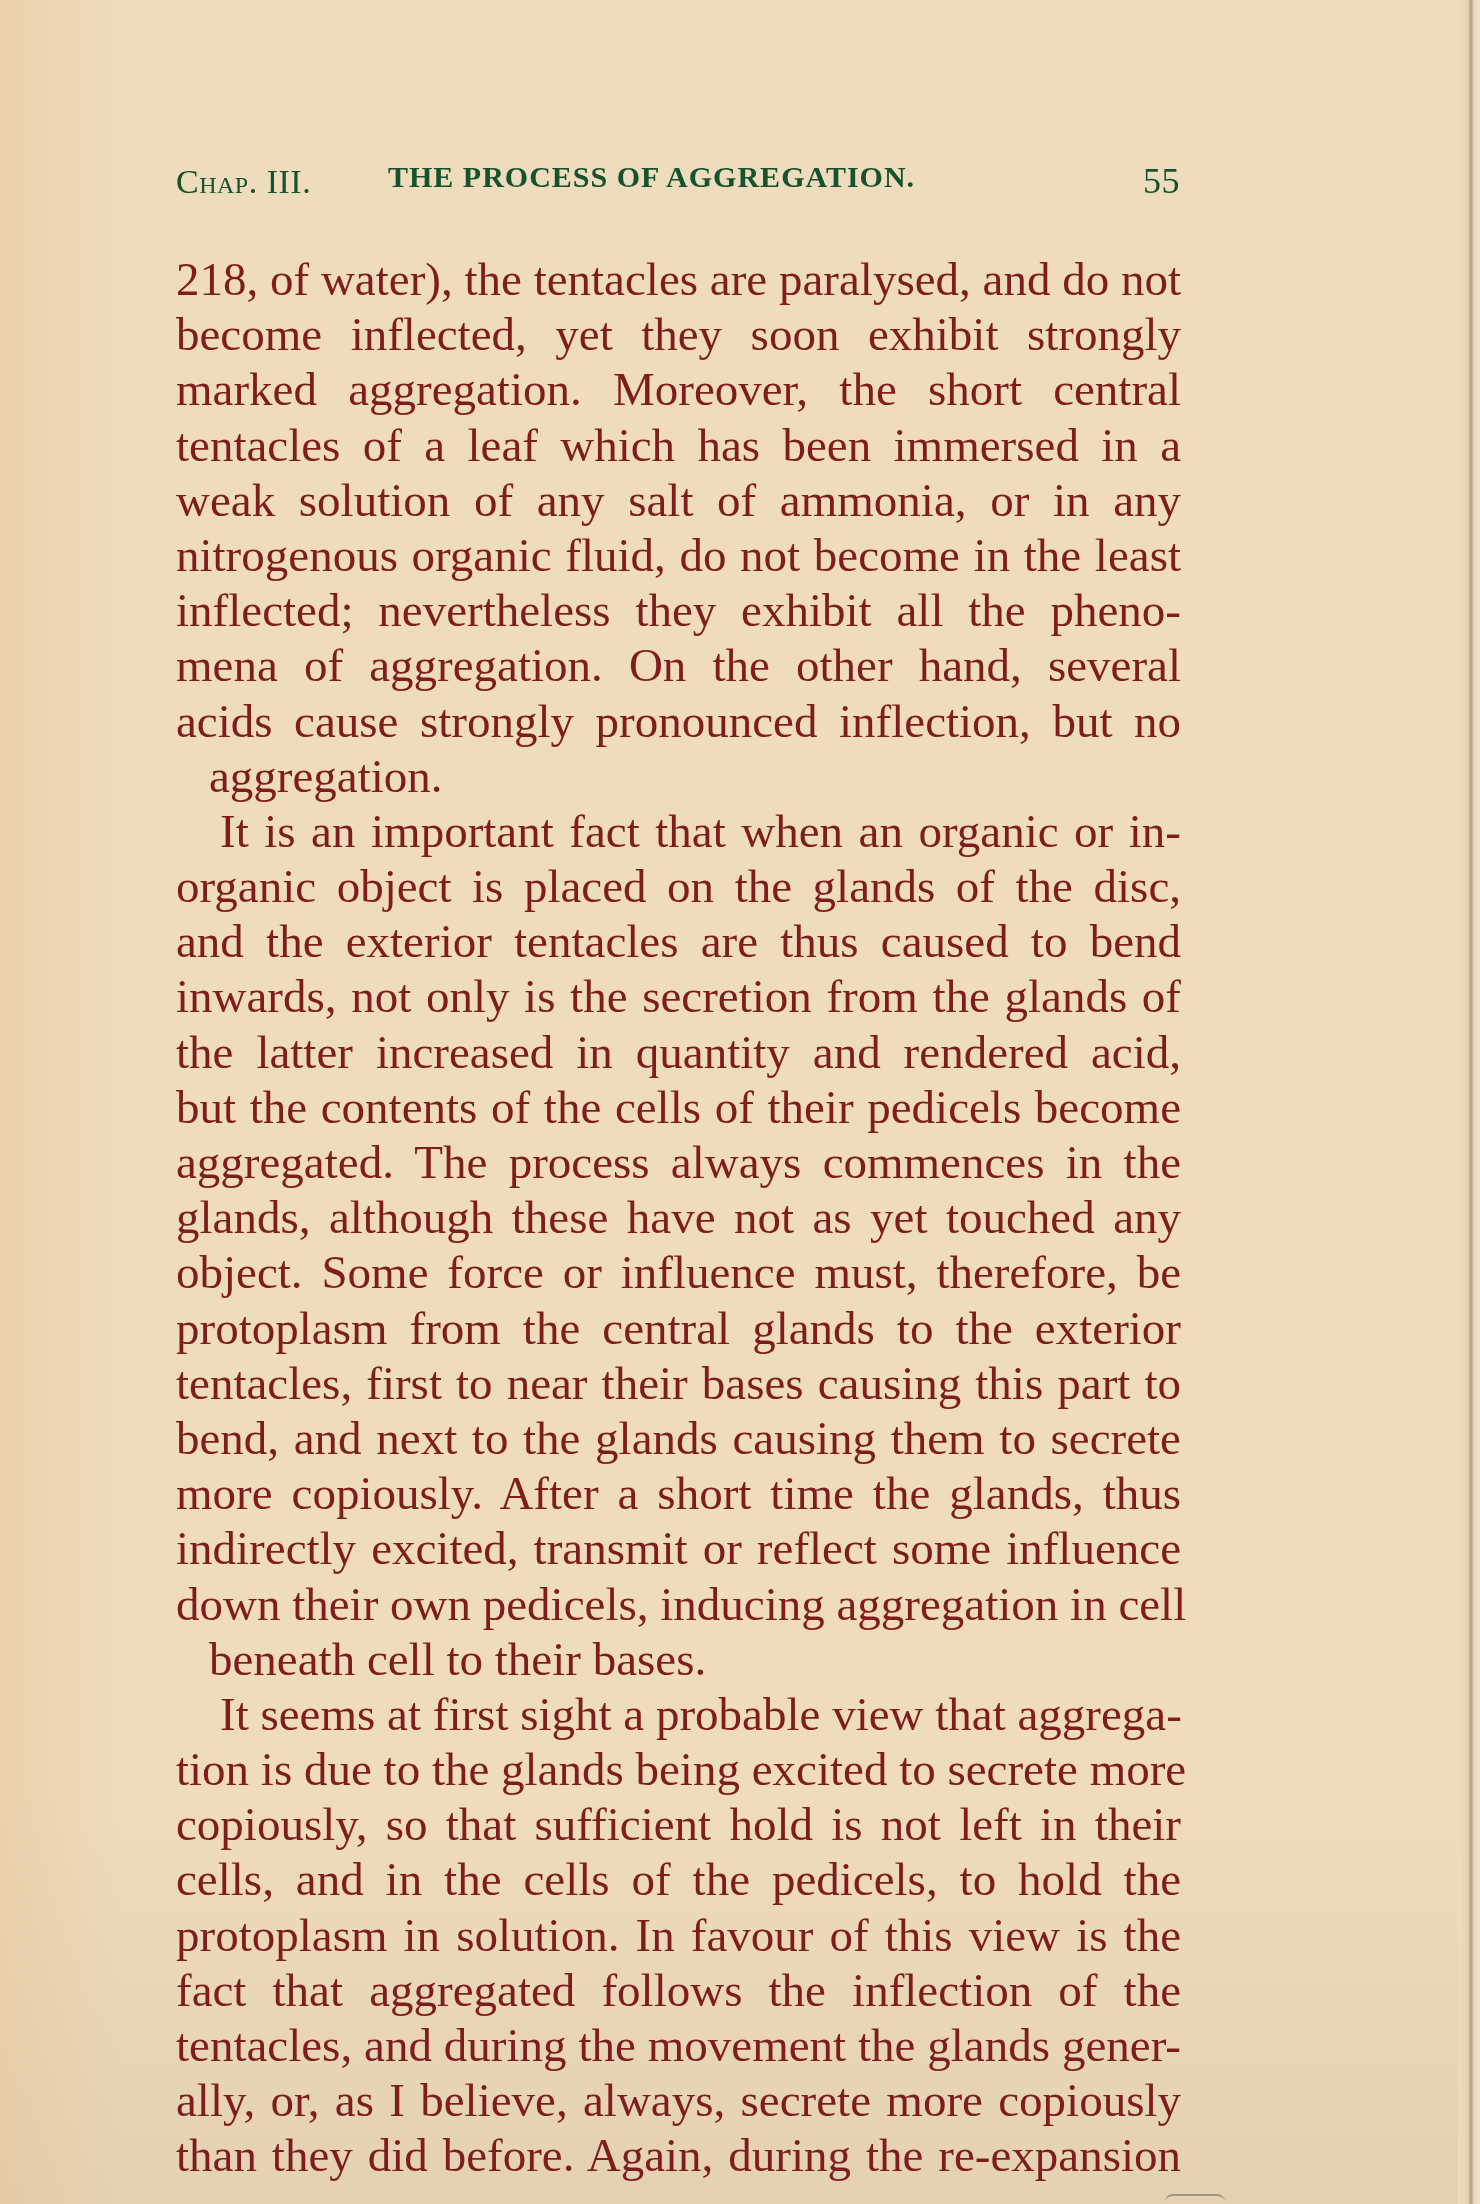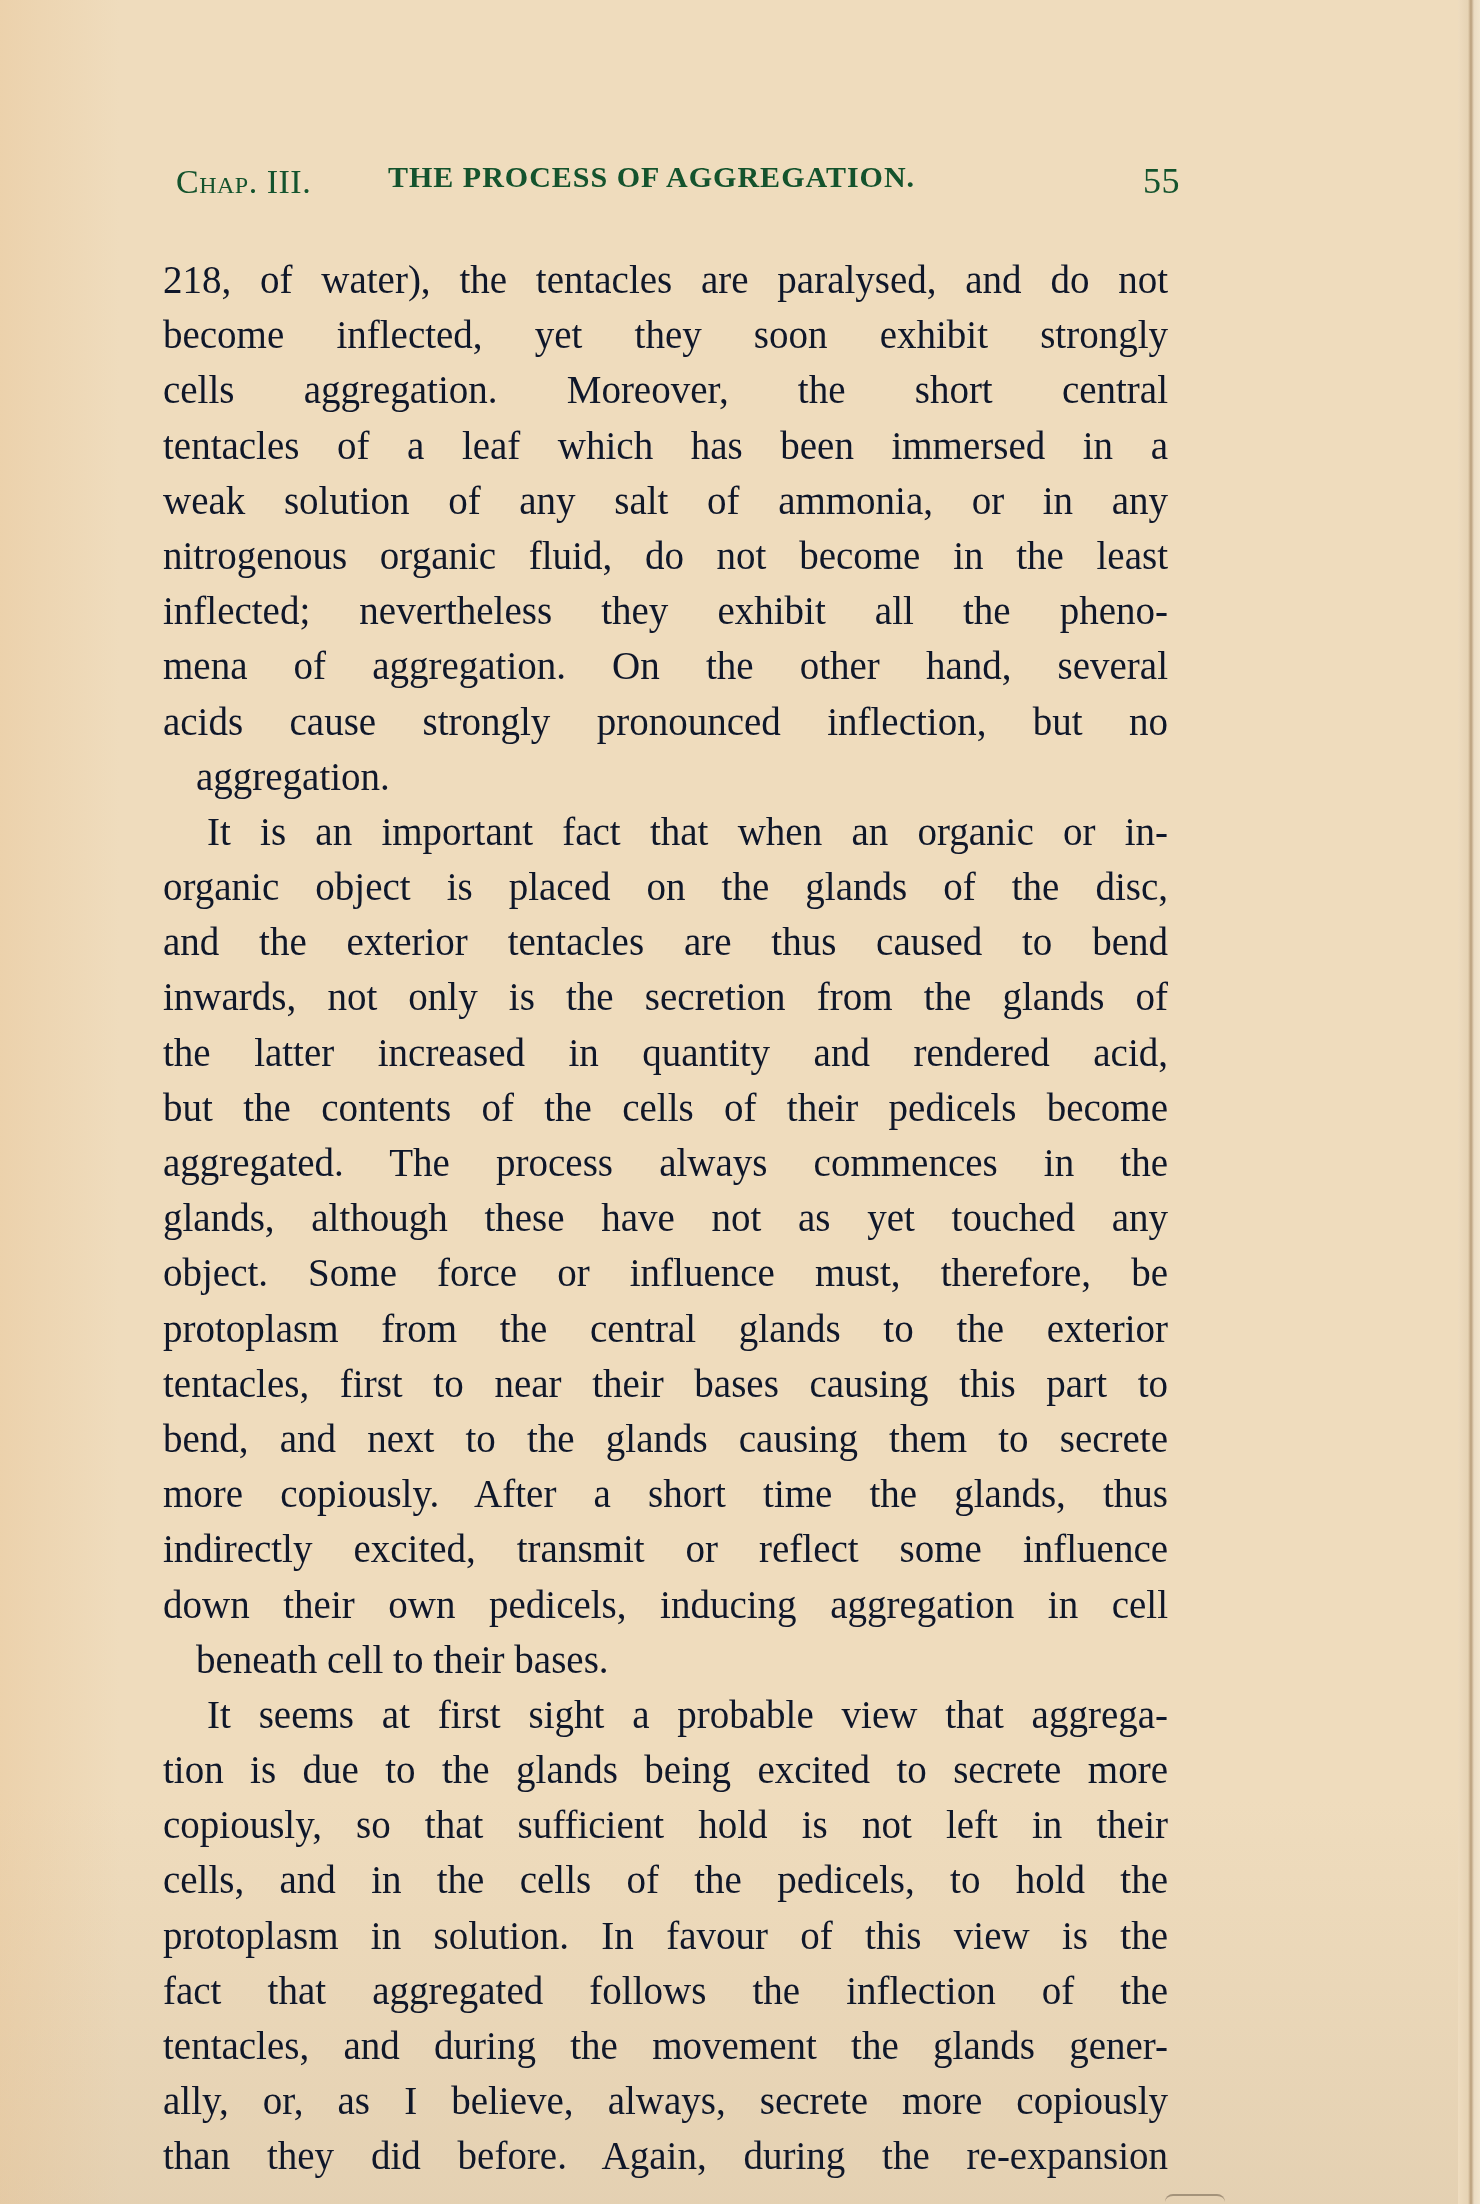--- a/index.html
+++ b/index.html
@@ -51,25 +51,25 @@
       letter-spacing: 1px;
       font-weight: bold;
     }
     .page-number {
       font-size: 36px;
       margin-right: 8px;
     }
     .body-text {
       position: absolute;
       top: 252px;
-      left: 163px;
+      left: 176px;
       width: 1005px;
-      font-size: 39px;
+      font-size: 47px;
       line-height: 55.2px;
-      color: #0f172a;
+      color: #7f1d1d;
     }
     .para {
       margin: 0;
     }
     .line {
       display: block;
       text-align: justify;
       text-align-last: justify;
       white-space: nowrap;
       height: 55.2px;
@@ -101,21 +101,21 @@
 <div class="running-header">
   <span class="chap">Chap. III.</span>
   <span class="header-title">THE PROCESS OF AGGREGATION.</span>
   <span class="page-number">55</span>
 </div>
 
 <div class="body-text">
   <div class="para">
     <span class="line">218, of water), the tentacles are paralysed, and do not</span>
     <span class="line">become inflected, yet they soon exhibit strongly</span>
-    <span class="line">cells aggregation. Moreover, the short central</span>
+    <span class="line">marked aggregation. Moreover, the short central</span>
     <span class="line">tentacles of a leaf which has been immersed in a</span>
     <span class="line">weak solution of any salt of ammonia, or in any</span>
     <span class="line">nitrogenous organic fluid, do not become in the least</span>
     <span class="line">inflected; nevertheless they exhibit all the pheno-</span>
     <span class="line">mena of aggregation. On the other hand, several</span>
     <span class="line">acids cause strongly pronounced inflection, but no</span>
     <span class="line last">aggregation.</span>
   </div>
   <div class="para">
     <span class="line indent">It is an important fact that when an organic or in-</span>

